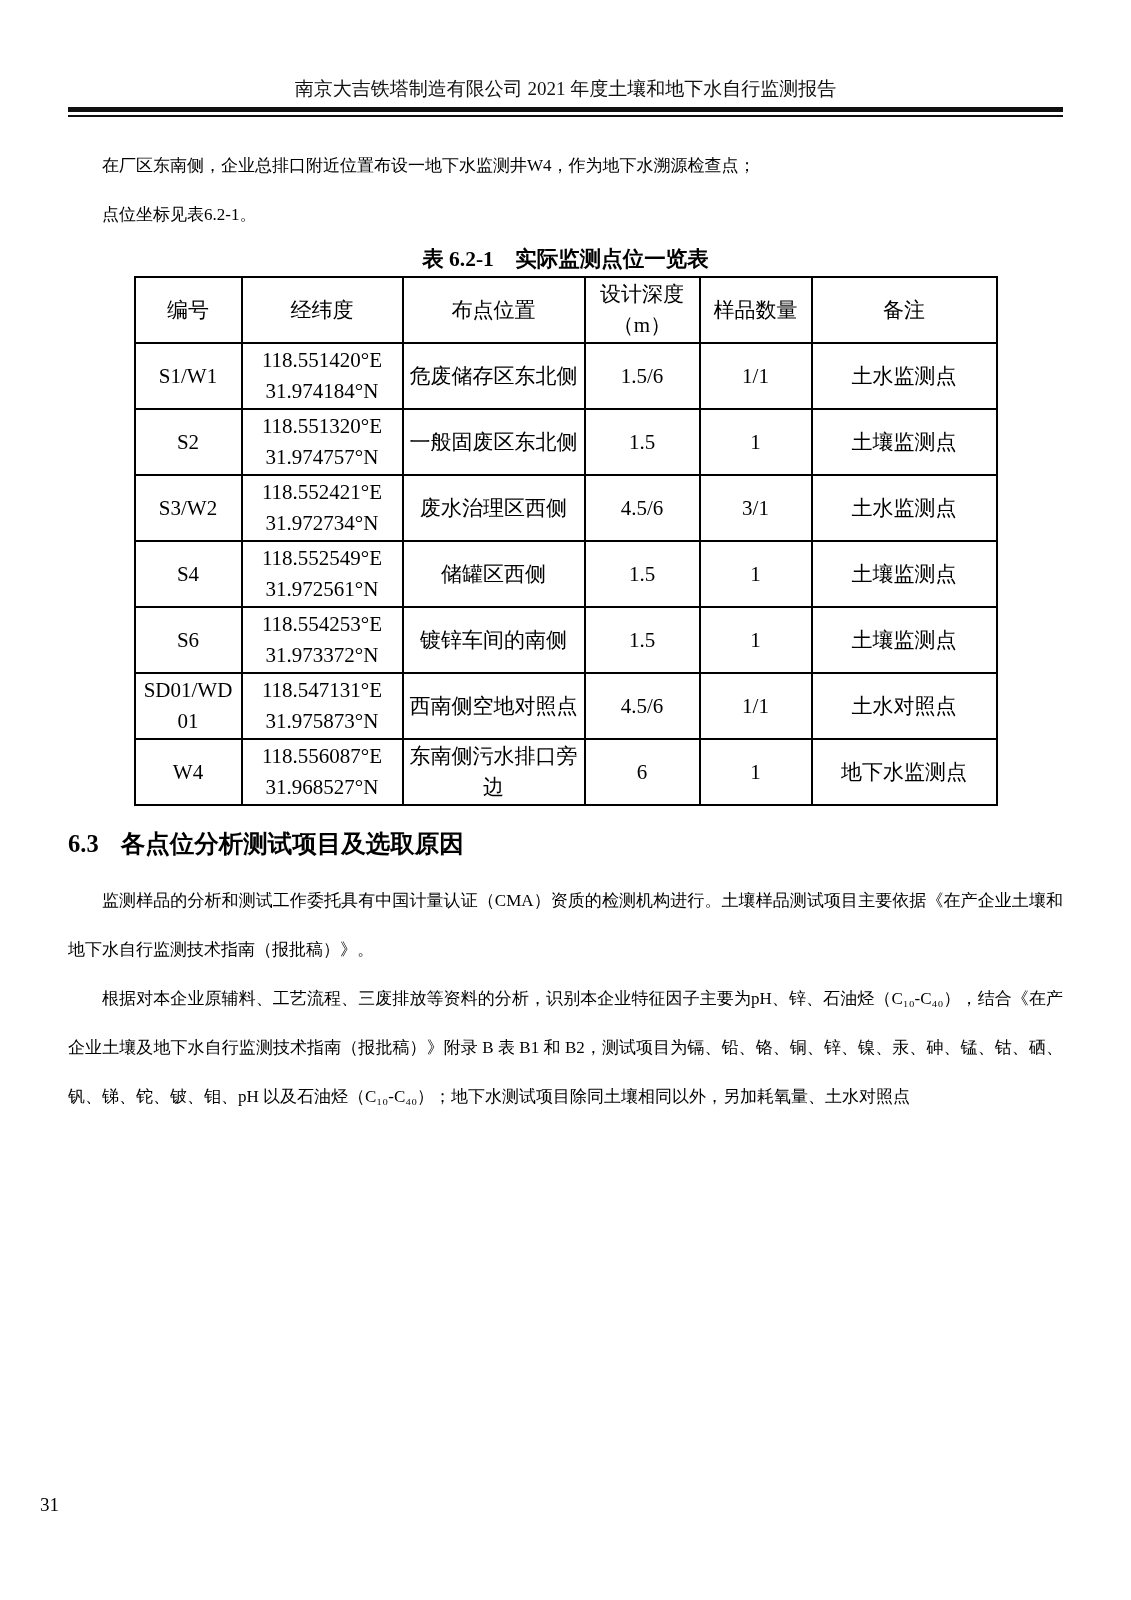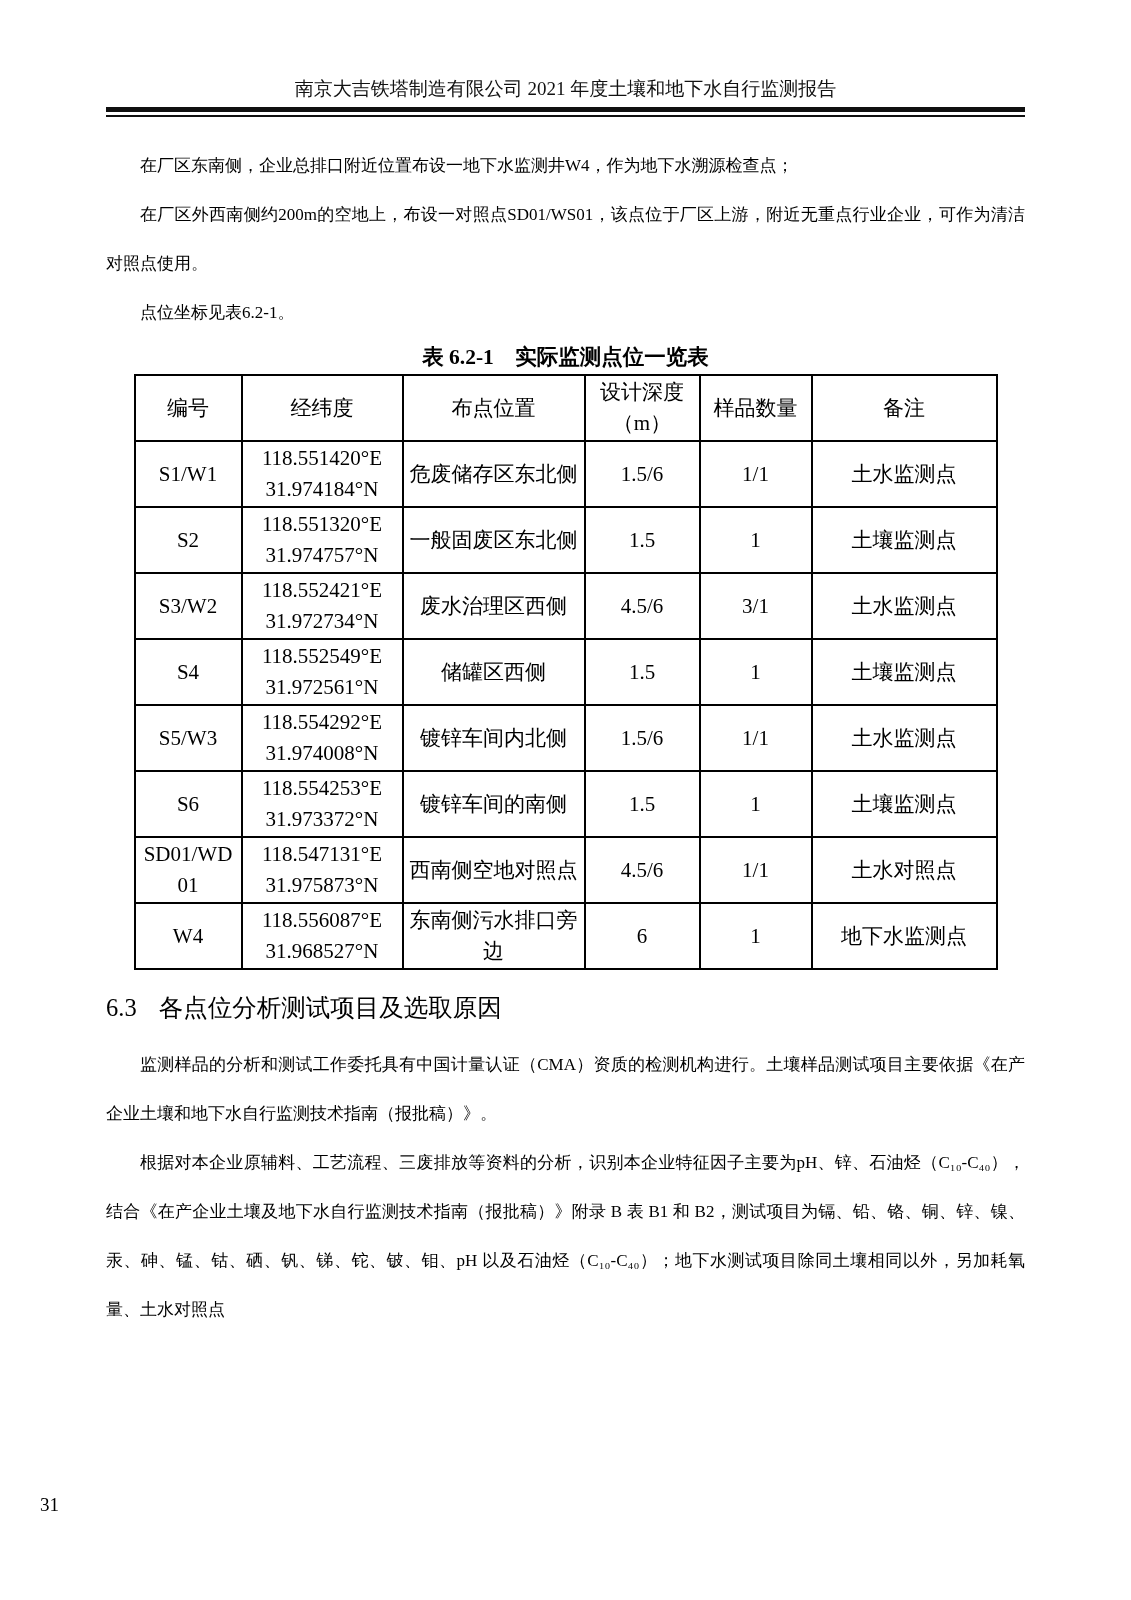--- a/index.html
+++ b/index.html
@@ -1,21 +1,21 @@
 <!DOCTYPE html>
 <html lang="zh"><head>
 <meta charset="utf-8">
 <style>
   html,body{margin:0;padding:0;}
   body{
     width:1131px;height:1600px;background:#ffffff;color:#000;
     font-family:"Liberation Serif","DejaVu Serif",serif;
     position:relative;overflow:hidden;
   }
-  .page{padding:0 106px;}
+  .page{padding:0 68px;}
   .doc-header{
     padding-top:76px;text-align:center;
     font-size:19px;line-height:26px;color:#111;
   }
   .header-rule{
     margin-top:5px;height:3px;
     border-top:5px solid #101010;border-bottom:2px solid #101010;
   }
   .intro{margin-top:24px;}
   p.body-par{
@@ -32,40 +32,39 @@
   }
   table.points th,table.points td{
     border:2px solid #000;text-align:center;vertical-align:middle;
     font-size:21px;line-height:31px;font-weight:normal;
     padding:1px 3px;word-break:break-all;
   }
   table.points thead tr{height:60px;margin-top:48px;}
   table.points tbody tr{height:63px;}
   td.coords{white-space:pre-line;}
   .section-heading{
-    margin:20px 0 14px 0;font-size:24.5px;font-weight:normal;
+    margin:20px 0 14px 0;font-size:24.5px;font-weight:bold;
     line-height:36px;display:flex;align-items:baseline;
   }
   .section-heading .num{margin-right:22px;}
   .page-number{
     position:absolute;left:0;bottom:84px;width:100%;
     font-size:19px;margin-left:40px;
   }
 </style>
 </head>
 <body>
 
 <div class="page">
 
   <div class="doc-header">南京大吉铁塔制造有限公司 2021 年度土壤和地下水自行监测报告</div>
   <div class="header-rule"></div>
 
   <div class="intro">
     <p class="body-par">在厂区东南侧，企业总排口附近位置布设一地下水监测井W4，作为地下水溯源检查点；</p>
-    <p class="body-par">在厂区外西南侧约200m的空地上，布设一对照点SD01/WS01，该点位于厂区上游，附近无重点行业企业，可作为清洁对照点使用。</p>
     <p class="body-par">点位坐标见表6.2-1。</p>
   </div>
 
   <div class="table-title">表 6.2-1　实际监测点位一览表</div>
 
   <table class="points">
     <colgroup>
       <col style="width:107px">
         <col style="width:161px">
         <col style="width:182px">
@@ -114,29 +113,20 @@
       <tr>
         <td>S4</td>
         <td class="coords">118.552549°E
 31.972561°N</td>
         <td>储罐区西侧</td>
         <td>1.5</td>
         <td>1</td>
         <td>土壤监测点</td>
       </tr>
       <tr>
-        <td>S5/W3</td>
-        <td class="coords">118.554292°E
-31.974008°N</td>
-        <td>镀锌车间内北侧</td>
-        <td>1.5/6</td>
-        <td>1/1</td>
-        <td>土水监测点</td>
-      </tr>
-      <tr>
         <td>S6</td>
         <td class="coords">118.554253°E
 31.973372°N</td>
         <td>镀锌车间的南侧</td>
         <td>1.5</td>
         <td>1</td>
         <td>土壤监测点</td>
       </tr>
       <tr>
         <td>SD01/WD01</td>

